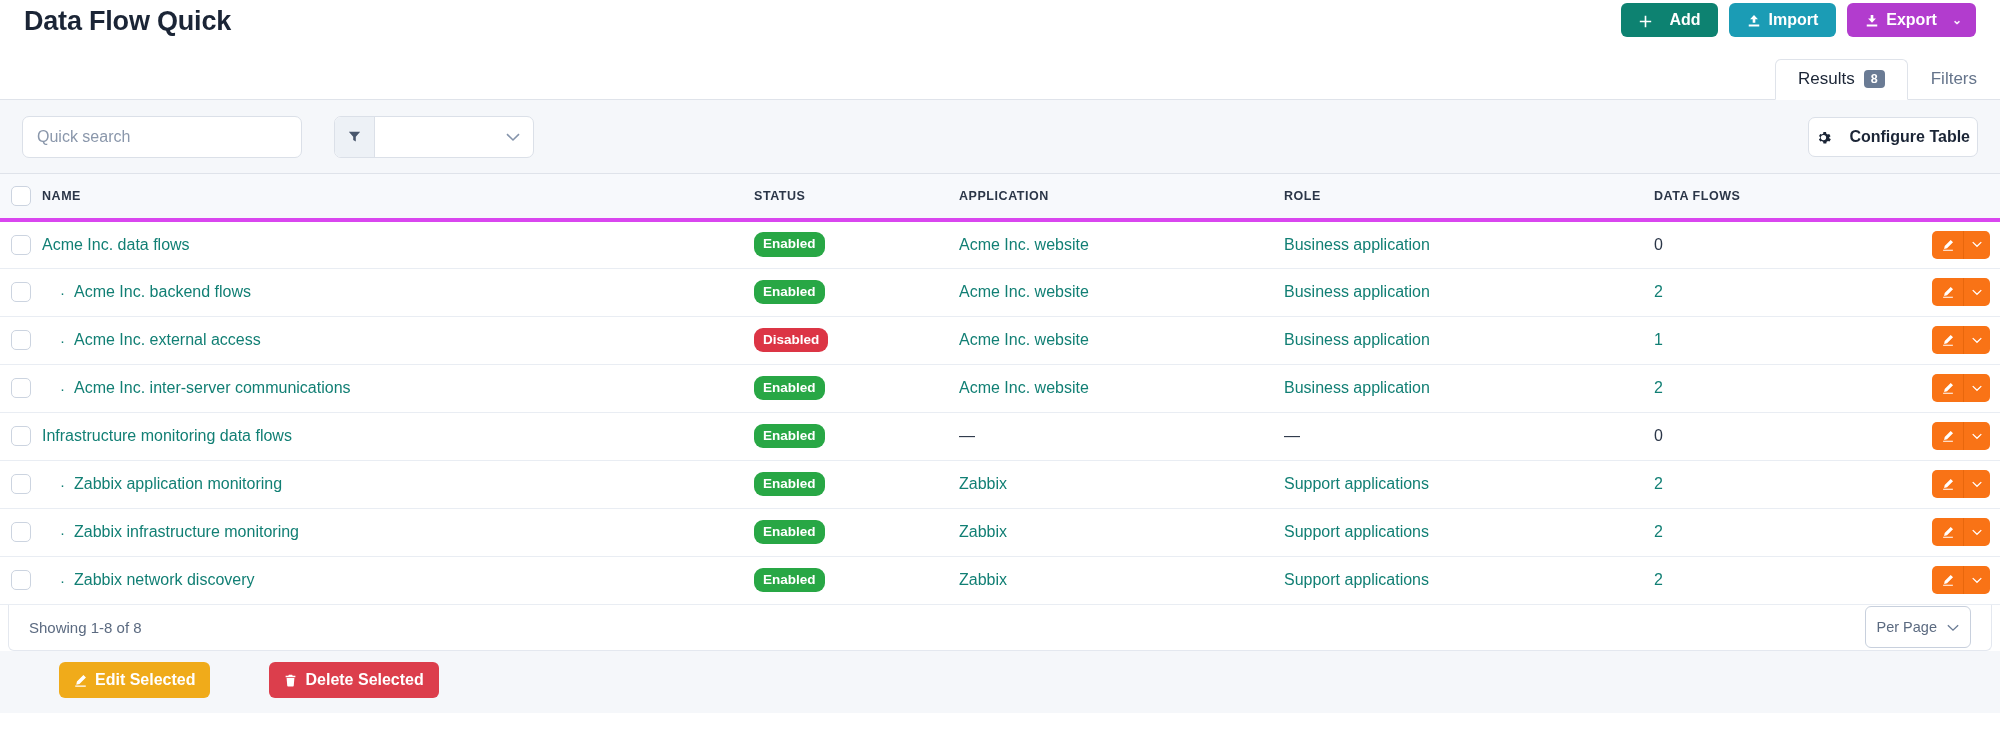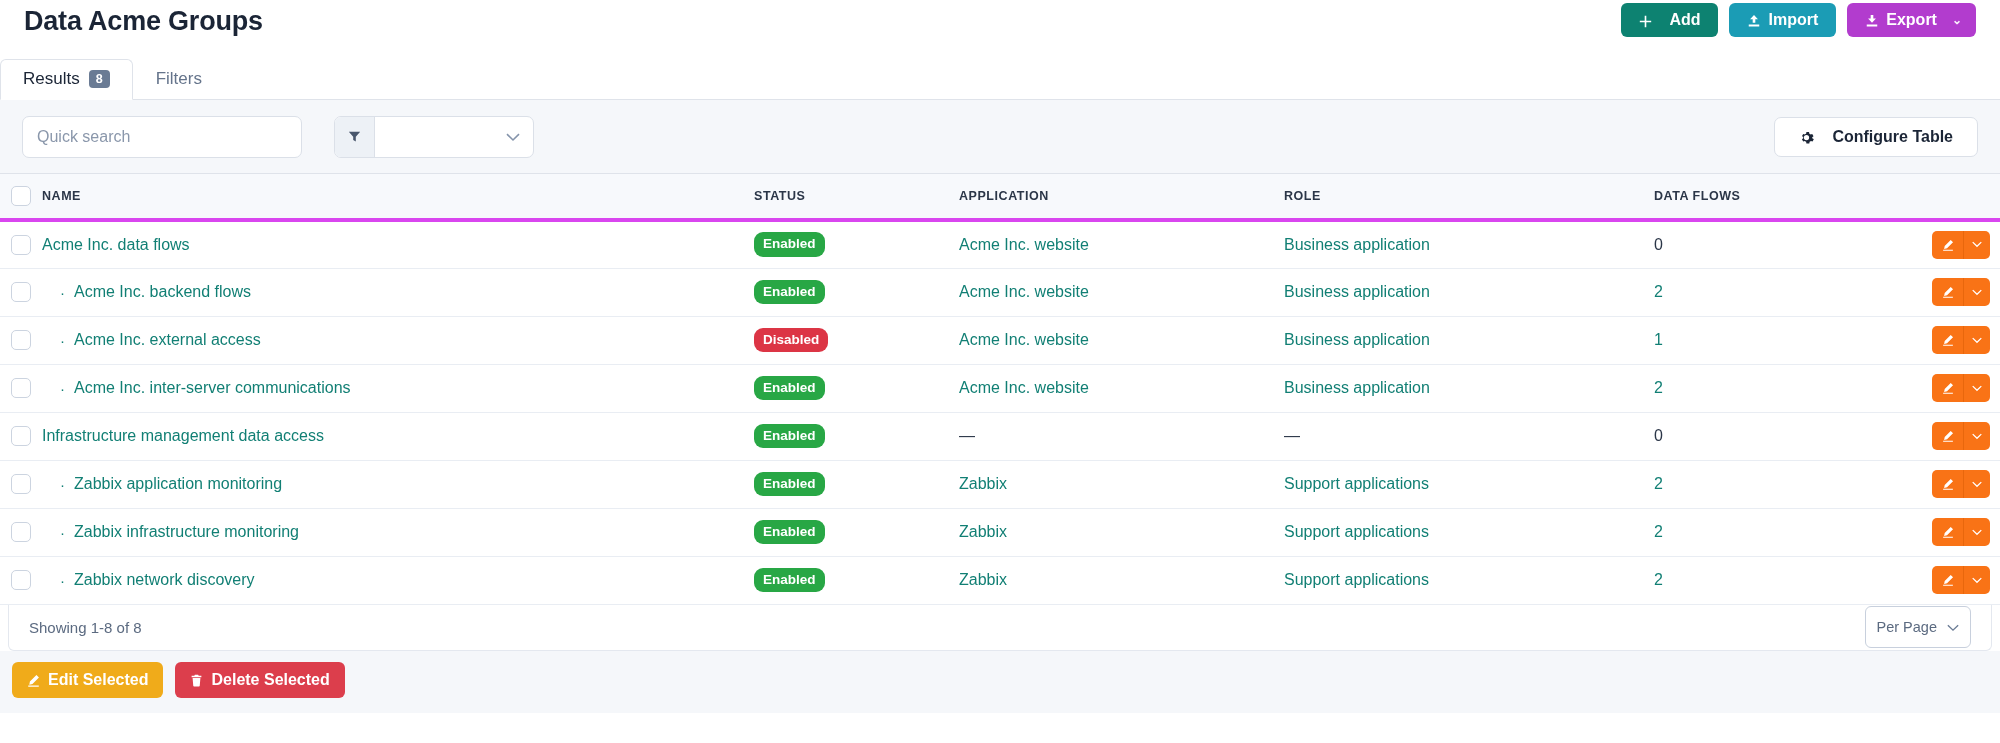--- a/index.html
+++ b/index.html
@@ -40,20 +40,21 @@
   .btn .glyph { font-size: 15px; line-height:1; display:inline-block; }
   .btn .caret { font-size: 12px; margin-left: 8px; opacity:.95; }
 
   
   .tabs {
     display:flex; align-items:flex-end;
     padding: 0 0 0 0;
     border-bottom: 1px solid #dfe3ea;
     height: 40px;
     margin-top: 2px;
+    justify-content: flex-end;
   }
   .tab {
     display:flex; align-items:center; gap:9px;
     padding: 9px 22px 10px 22px;
     font-size: 17px; color:#65748b; cursor:pointer;
     position:relative; top:1px;
     border: 1px solid transparent; border-radius: 6px 6px 0 0;
   }
   .tab.active {
     background:#fff; color:#1b2536;
@@ -94,21 +95,21 @@
   .filter-select {
     width: 158px; display:flex; align-items:center; justify-content:flex-end;
     padding: 0 13px; color:#6b7c95; font-size:16px; cursor:pointer;
   }
   .filter-select .caret { font-size: 13px; }
   .spacer { flex:1; }
   .btn-configure {
     display:inline-flex; align-items:center; gap:18px;
     background:#fff; border:1px solid #dbe0e8; border-radius:7px;
     color:#1b2536; font-size:16px; font-weight:600;
-    padding: 10px 24px; cursor:pointer;
+    padding: 10px 7px; cursor:pointer;
     font-family:"Liberation Sans", sans-serif;
   }
 
   
   .table-wrap { background:#fff; }
   table.grid { width: 100%; border-collapse: collapse; table-layout: fixed; }
   table.grid thead th {
     background:#f7f9fc;
     border-bottom:4px solid #d946ef;
     text-align:left;
@@ -194,31 +195,31 @@
     padding: 14px 12px 18px 12px;
     display:flex; gap: 12px; align-items:center;
     height: 62px;
   }
   .btn-edit-sel { background:#f0ab1a; }
   .btn-del-sel  { background:#dc3e4c; }
   .btn-sm {
     display:inline-flex; align-items:center; gap:8px;
     border:none; border-radius:6px; color:#fff;
     font-size:16px; font-weight:600; padding: 10px 15px;
-    cursor:pointer; font-family:"Liberation Sans", sans-serif; line-height:1;
+    cursor:pointer; font-family:"Liberation Sans", sans-serif; line-height:1;margin-left:47px;
   }
   .icon-svg { display:inline-block; vertical-align:middle; }
 </style>
 </head>
 <body>
 
 <div class="page">
 
   <div class="top-bar">
-    <div class="page-title">Data Acme Groups</div>
+    <div class="page-title">Data Flow Quick</div>
     <div class="top-actions">
 
       <button class="btn btn-add">
         <span class="glyph">
           <svg class="icon-svg" width="13" height="13" viewBox="0 0 16 16">
               <path fill="#fff" d="M7 1h2v6h6v2H9v6H7V9H1V7h6z"></path>
             </svg>
         </span>
         <span>Add</span>
       </button>
@@ -425,21 +426,21 @@
                 </span>
               </span>
             </td>
           </tr>
           <tr>
             <td>
               <span class="chk"></span>
             </td>
             <td>
               <div class="name-cell">
-                <a class="link">Infrastructure management data access</a>
+                <a class="link">Infrastructure monitoring data flows</a>
               </div>
             </td>
             <td><span class="badge enabled">Enabled</span></td>
             <td><span class="dash">—</span></td>
             <td><span class="dash">—</span></td>
             <td><span class="plain">0</span></td>
             <td>
               <span class="act-group">
                 <span class="act-edit">
                   <svg class="icon-svg" width="12" height="12" viewBox="0 0 16 16">

